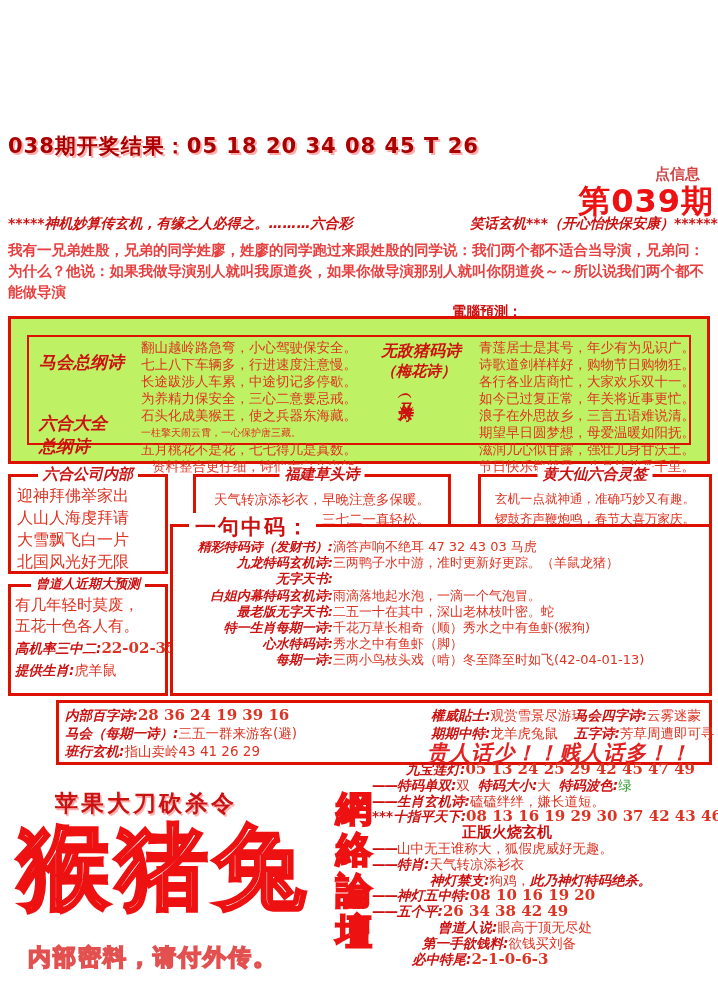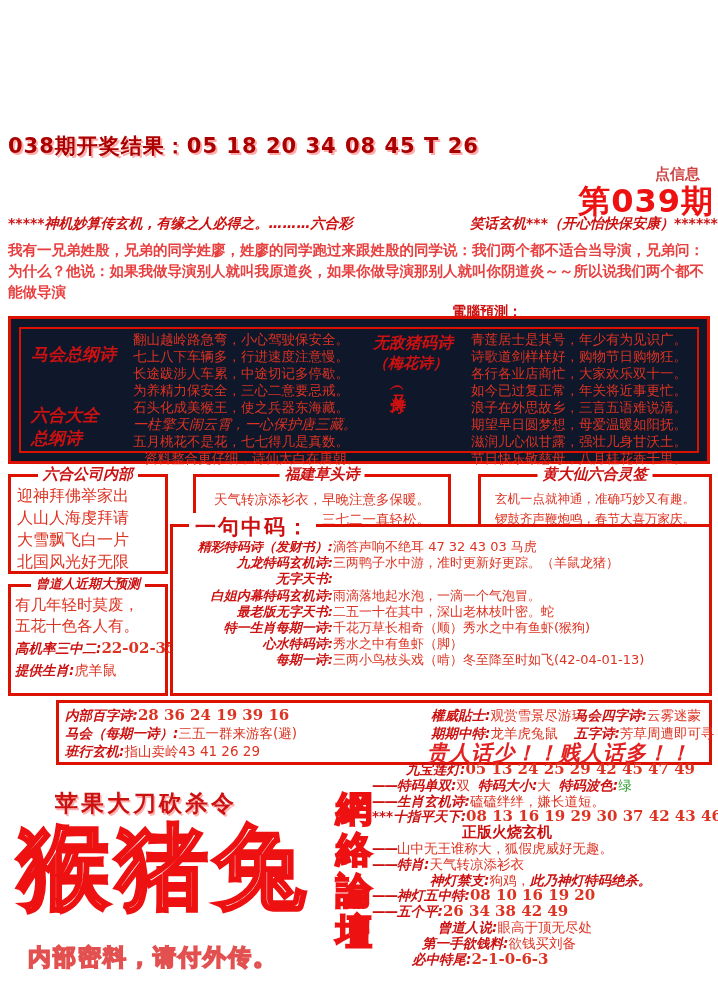--- a/index.html
+++ b/index.html
@@ -10,21 +10,21 @@
   body{background:#ffffff;font-family:"DejaVu Sans","Liberation Sans",sans-serif;}
   #page{position:relative;width:718px;height:1008px;background:#fff;overflow:hidden;color:var(--red2);}
   .abs{position:absolute;}
   .b{font-weight:bold;}
   .it{font-style:italic;}
   .lbl{font-weight:bold;color:var(--red);}
   .val{color:var(--red2);}
   .num{font-family:"DejaVu Serif","Liberation Serif",serif;font-weight:bold;}
   .green{color:var(--green);}
   
-  .dbl{border:3px solid var(--bred);padding:8px;background:#0f172a;}
+  .dbl{border:3px solid var(--bred);padding:16px;background:#bef264;}
   .dbl-in{border:2px solid var(--bred);width:100%;height:100%;position:relative;}
   .sbox{border:3px solid var(--bred);background:#fff;position:absolute;}
   .legend{position:absolute;top:-12px;left:50%;transform:translateX(-50%);
     background:#fff;padding:0 5px;white-space:nowrap;font-weight:bold;color:var(--red);
     font-size:15px;font-style:italic;}
   .poemline{white-space:nowrap;}
   .outline-txt{color:var(--bright);-webkit-text-fill-color:#fff;-webkit-text-stroke:3px var(--bright);font-weight:bold;}
   .outline-thin{color:var(--red3);-webkit-text-fill-color:#fff;-webkit-text-stroke:1.6px #e35050;font-weight:bold;}
   .oc-row{display:flex;font-size:13px;line-height:16.2px;white-space:nowrap;}
   .oc-l{width:158px;text-align:right;font-weight:bold;color:var(--red);font-style:italic;flex:none;}
@@ -59,21 +59,21 @@
         <div class="b it" style="font-size:17px;color:var(--red);margin-top:38px;">六合大全</div>
         <div class="b it" style="font-size:17px;color:var(--red);">总纲诗</div>
       </div>
 
       <div style="width:238px;flex:none;padding-top:2px;">
         <div class="poemline" style="font-size:13.5px;line-height:17px;">翻山越岭路急弯，小心驾驶保安全。</div>
         <div class="poemline" style="font-size:13.5px;line-height:17px;">七上八下车辆多，行进速度注意慢。</div>
         <div class="poemline" style="font-size:13.5px;line-height:17px;">长途跋涉人车累，中途切记多停歇。</div>
         <div class="poemline" style="font-size:13.5px;line-height:17px;">为养精力保安全，三心二意要忌戒。</div>
         <div class="poemline" style="font-size:13.5px;line-height:17px;">石头化成美猴王，使之兵器东海藏。</div>
-        <div class="poemline" style="font-size:14px;line-height:17px;font-style:italic;">一柱擎天闹云霄，一心保护唐三藏。</div>
+        <div class="poemline" style="font-size:10px;line-height:17px;">一柱擎天闹云霄，一心保护唐三藏。</div>
         <div class="poemline" style="font-size:13.5px;line-height:17px;">五月桃花不是花，七七得几是真数。</div>
         <div class="poemline" style="font-size:13.5px;line-height:17px;text-align:center;">资料整合更仔细，诗仙太白在唐朝。</div>
       </div>
 
       <div style="width:100px;flex:none;padding:4px 0 0 2px;">
         <div class="b it" style="font-size:16px;color:var(--red);white-space:nowrap;">无敌猪码诗</div>
         <div class="b it" style="font-size:15px;color:var(--red);">（梅花诗）</div>
         <div class="b it" style="font-size:15px;color:var(--red);writing-mode:vertical-rl;text-orientation:upright;height:86px;margin:8px 0 0 14px;letter-spacing:2px;">（马头诗）</div>
       </div>
 

